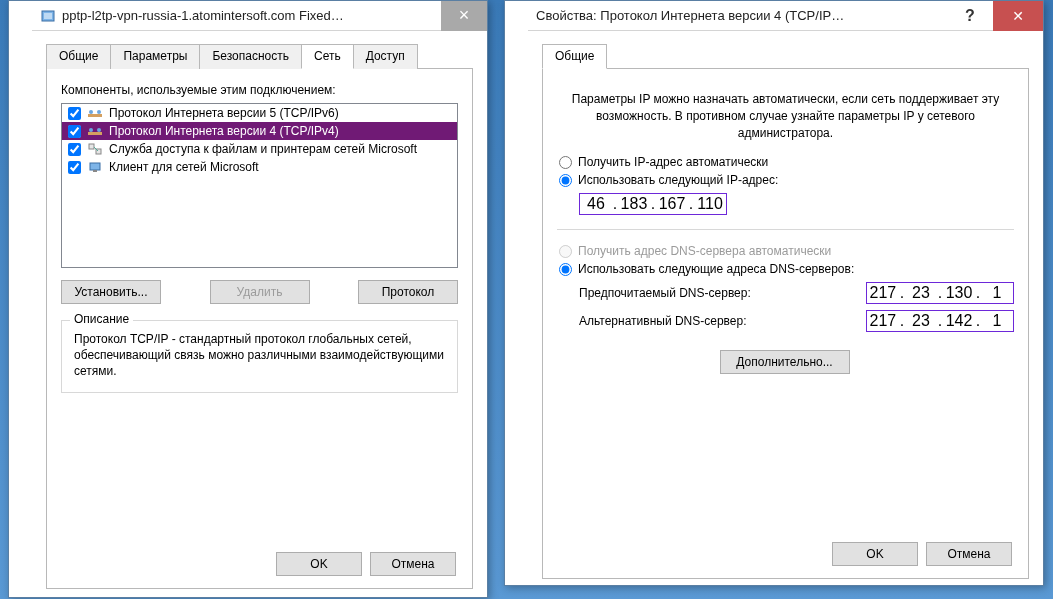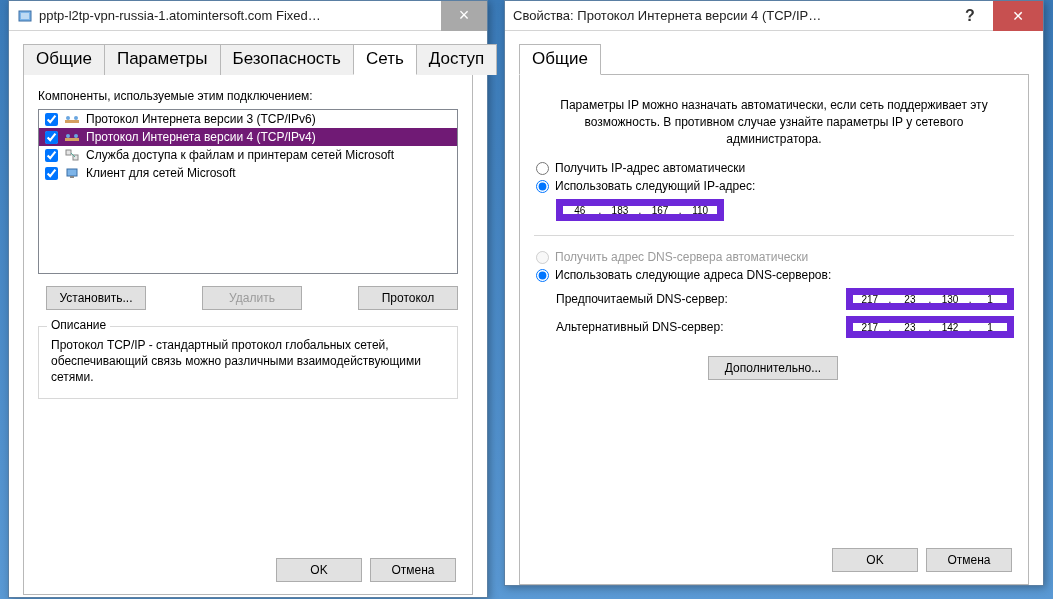--- a/index.html
+++ b/index.html
@@ -11,20 +11,21 @@
     width: 1053px;
     height: 599px;
     overflow: hidden;
     position: relative;
   }
   .window {
     position: absolute;
     background: #fff;
     border: 1px solid #5a7fa3;
     box-shadow: 2px 2px 8px rgba(0,0,0,0.3);
+    padding-left: 23px;
   }
   .win1 { left: 8px; top: 0; width: 480px; height: 598px; }
   .win2 { left: 504px; top: 0; width: 540px; height: 586px; }
   .titlebar {
     height: 30px;
     background: #fff;
     display: flex;
     align-items: center;
     padding: 0 0 0 8px;
     border-bottom: 1px solid #d4d4d4;
@@ -47,21 +48,21 @@
     border-bottom: 1px solid #b8b8b8;
     margin: 4px 2px 0 2px;
     position: relative;
   }
   .tab {
     padding: 4px 12px 5px 12px;
     border: 1px solid #b8b8b8;
     border-bottom: none;
     background: #f0f0f0;
     margin-right: -1px;
-    font-size: 17px;
+    font-size: 12px;
     position: relative;
     top: 1px;
   }
   .tab.active {
     background: #fff;
     border-bottom: 1px solid #fff;
     z-index: 2;
   }
   .panel {
     border: 1px solid #b8b8b8;
@@ -81,21 +82,21 @@
   }
   .listitem {
     display: flex;
     align-items: center;
     padding: 2px 4px;
     font-size: 12px;
   }
   .listitem.selected { background: #701a75; color: #fff; }
   .listitem input[type=checkbox] { margin: 0 6px 0 2px; }
   .listicon { width:16px; height:14px; margin-right:6px; display:inline-flex; align-items:center; justify-content:center;}
-  .btnrow { display: flex; gap: 0; margin-top: 12px; justify-content: space-between; margin-left: 8px;}
+  .btnrow { display: flex; gap: 0; margin-top: 12px; justify-content: space-between;}
   .btn {
     background: #e1e1e1;
     border: 1px solid #adadad;
     padding: 4px 10px;
     min-width: 100px;
     text-align: center;
     font-size: 12px;
     color: #000;
   }
   .btn.disabled { color: #9b9b9b; }
@@ -128,26 +129,26 @@
   .radio-row input { margin: 0 6px 0 0;}
   .radio-row.disabled { color: #9b9b9b;}
   .field-row {
     display: flex; align-items: center;
     margin: 6px 0 6px 22px;
     font-size: 12px;
   }
   .field-row .flabel { flex: 1; }
   .ipbox {
     display: flex;
-    border: 7px solid #6d28d9;
-    background: #fff;
-    width: 168px; height: 22px;
+    border: 1px solid #6d28d9;
+    background: #fff;
+    width: 148px; height: 22px;
     align-items: center;
     justify-content: space-around;
-    font-size: 10px;
+    font-size: 16px;
   }
   .ipbox .oct { width: 30px; text-align: center;}
   .ipbox .dot { color: #000; }
   .hr { border-top: 1px solid #d8d8d8; margin: 14px 0;}
   .adv-row { display:flex; justify-content:center; margin-top:18px; margin-right:2px;}
   .net-icon svg { display:block;}
 </style>
 </head>
 <body>
 
@@ -179,21 +180,21 @@
       <div class="listbox">
         <div class="listitem">
           <input type="checkbox" checked="" style="">
           <span class="listicon net-icon">
               <svg width="14" height="10">
                 <rect width="14" height="3" y="6" fill="#d4a060"></rect>
                 <circle cx="3" cy="4" r="2" fill="#6aa6e0"></circle>
                 <circle cx="11" cy="4" r="2" fill="#6aa6e0"></circle>
               </svg>
             </span>
-          <span>Протокол Интернета версии 3 (TCP/IPv6)</span>
+          <span>Протокол Интернета версии 5 (TCP/IPv6)</span>
         </div>
         <div class="listitem selected">
           <input type="checkbox" checked="" style="">
           <span class="listicon net-icon">
               <svg width="14" height="10">
                 <rect width="14" height="3" y="6" fill="#d4a060"></rect>
                 <circle cx="3" cy="4" r="2" fill="#6aa6e0"></circle>
                 <circle cx="11" cy="4" r="2" fill="#6aa6e0"></circle>
               </svg>
             </span>

